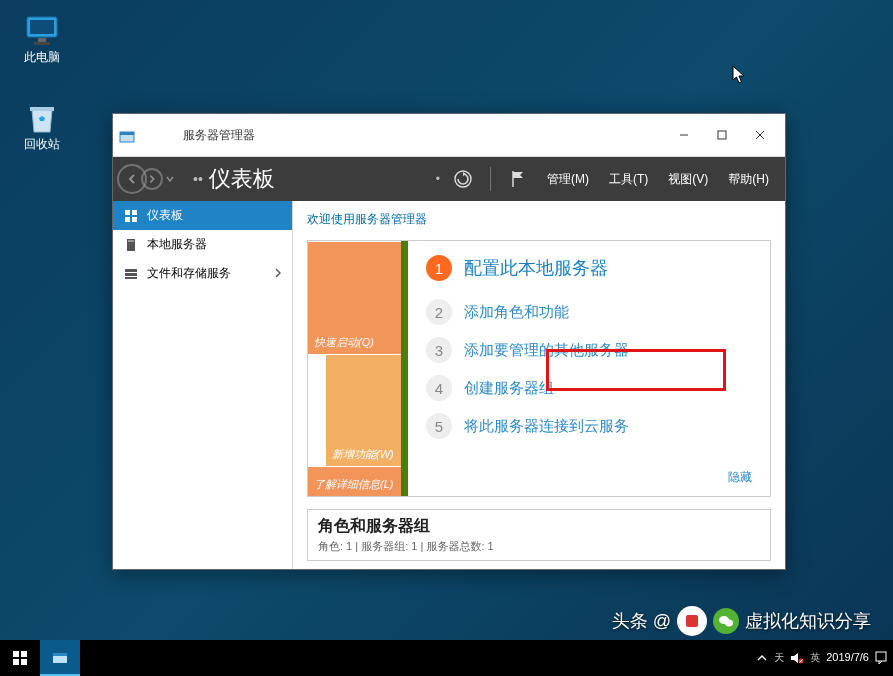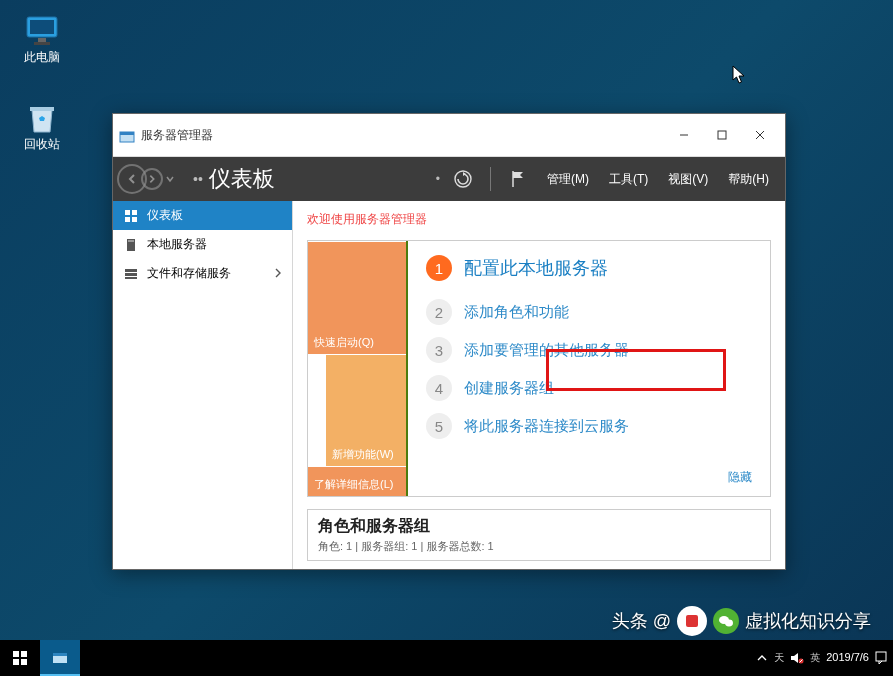--- a/index.html
+++ b/index.html
@@ -38,20 +38,21 @@
       display: flex;
       flex-direction: column;
     }
     .titlebar {
       height: 43px;
       display: flex;
       align-items: center;
       padding: 16px 6px;
       background: #fff;
       border-bottom: 1px solid #ddd;
+      gap: 42px;
     }
     .titlebar .app-icon { width:16px; height:16px; margin-right:6px; }
     .titlebar .title { font-size:12px; color:#333; flex:1; }
     .win-controls { margin-left:auto; display:flex; }
     .win-ctrl { width: 38px; height: 26px; display:flex; align-items:center; justify-content:center; }
     .win-ctrl svg { width:10px; height:10px; }
     
     .navbar {
       height: 44px;
       background: #3c3c3c;
@@ -92,29 +93,29 @@
     }
     .sidebar-item.selected { background:#1f83c6; color:#fff; }
     .sidebar-ic { width:16px; height:16px; flex:0 0 16px; display:flex; align-items:center; justify-content:center;}
     .sidebar-item .chev-r { margin-left:auto; color:#666; }
     
     .main {
       flex:1; overflow:hidden; display:flex; flex-direction:column;
     }
     .welcome-head {
       padding: 10px 14px 6px;
-      font-size:12px; color:#ef4444;
+      font-size:12px; color:#0369a1;
     }
     .welcome-card {
       margin: 6px 14px 12px;
       border:1px solid #ccc;
       display:flex;
       height: 260px;
     }
-    .tile-col { width:100px; display:flex; flex-direction:column; border-right:2px solid #4d7c0f; }
+    .tile-col { width:100px; display:flex; flex-direction:column; border-right:7px solid #4d7c0f;font-style:italic; }
     .tile {
       flex:1; position:relative; border-top:1px solid #fff;
       display:flex; align-items:flex-end;
       padding: 0 6px 4px;
       color:#fff; font-size:11px;
     }
     .tile.quick { background:#f1955b; }
     .tile.add { background:#f3b065;margin-left:18px; }
     .tile.learn { background:#f1955b; flex:0 0 30px; }
     .task-col { flex:1; padding: 14px 18px; position:relative; }

